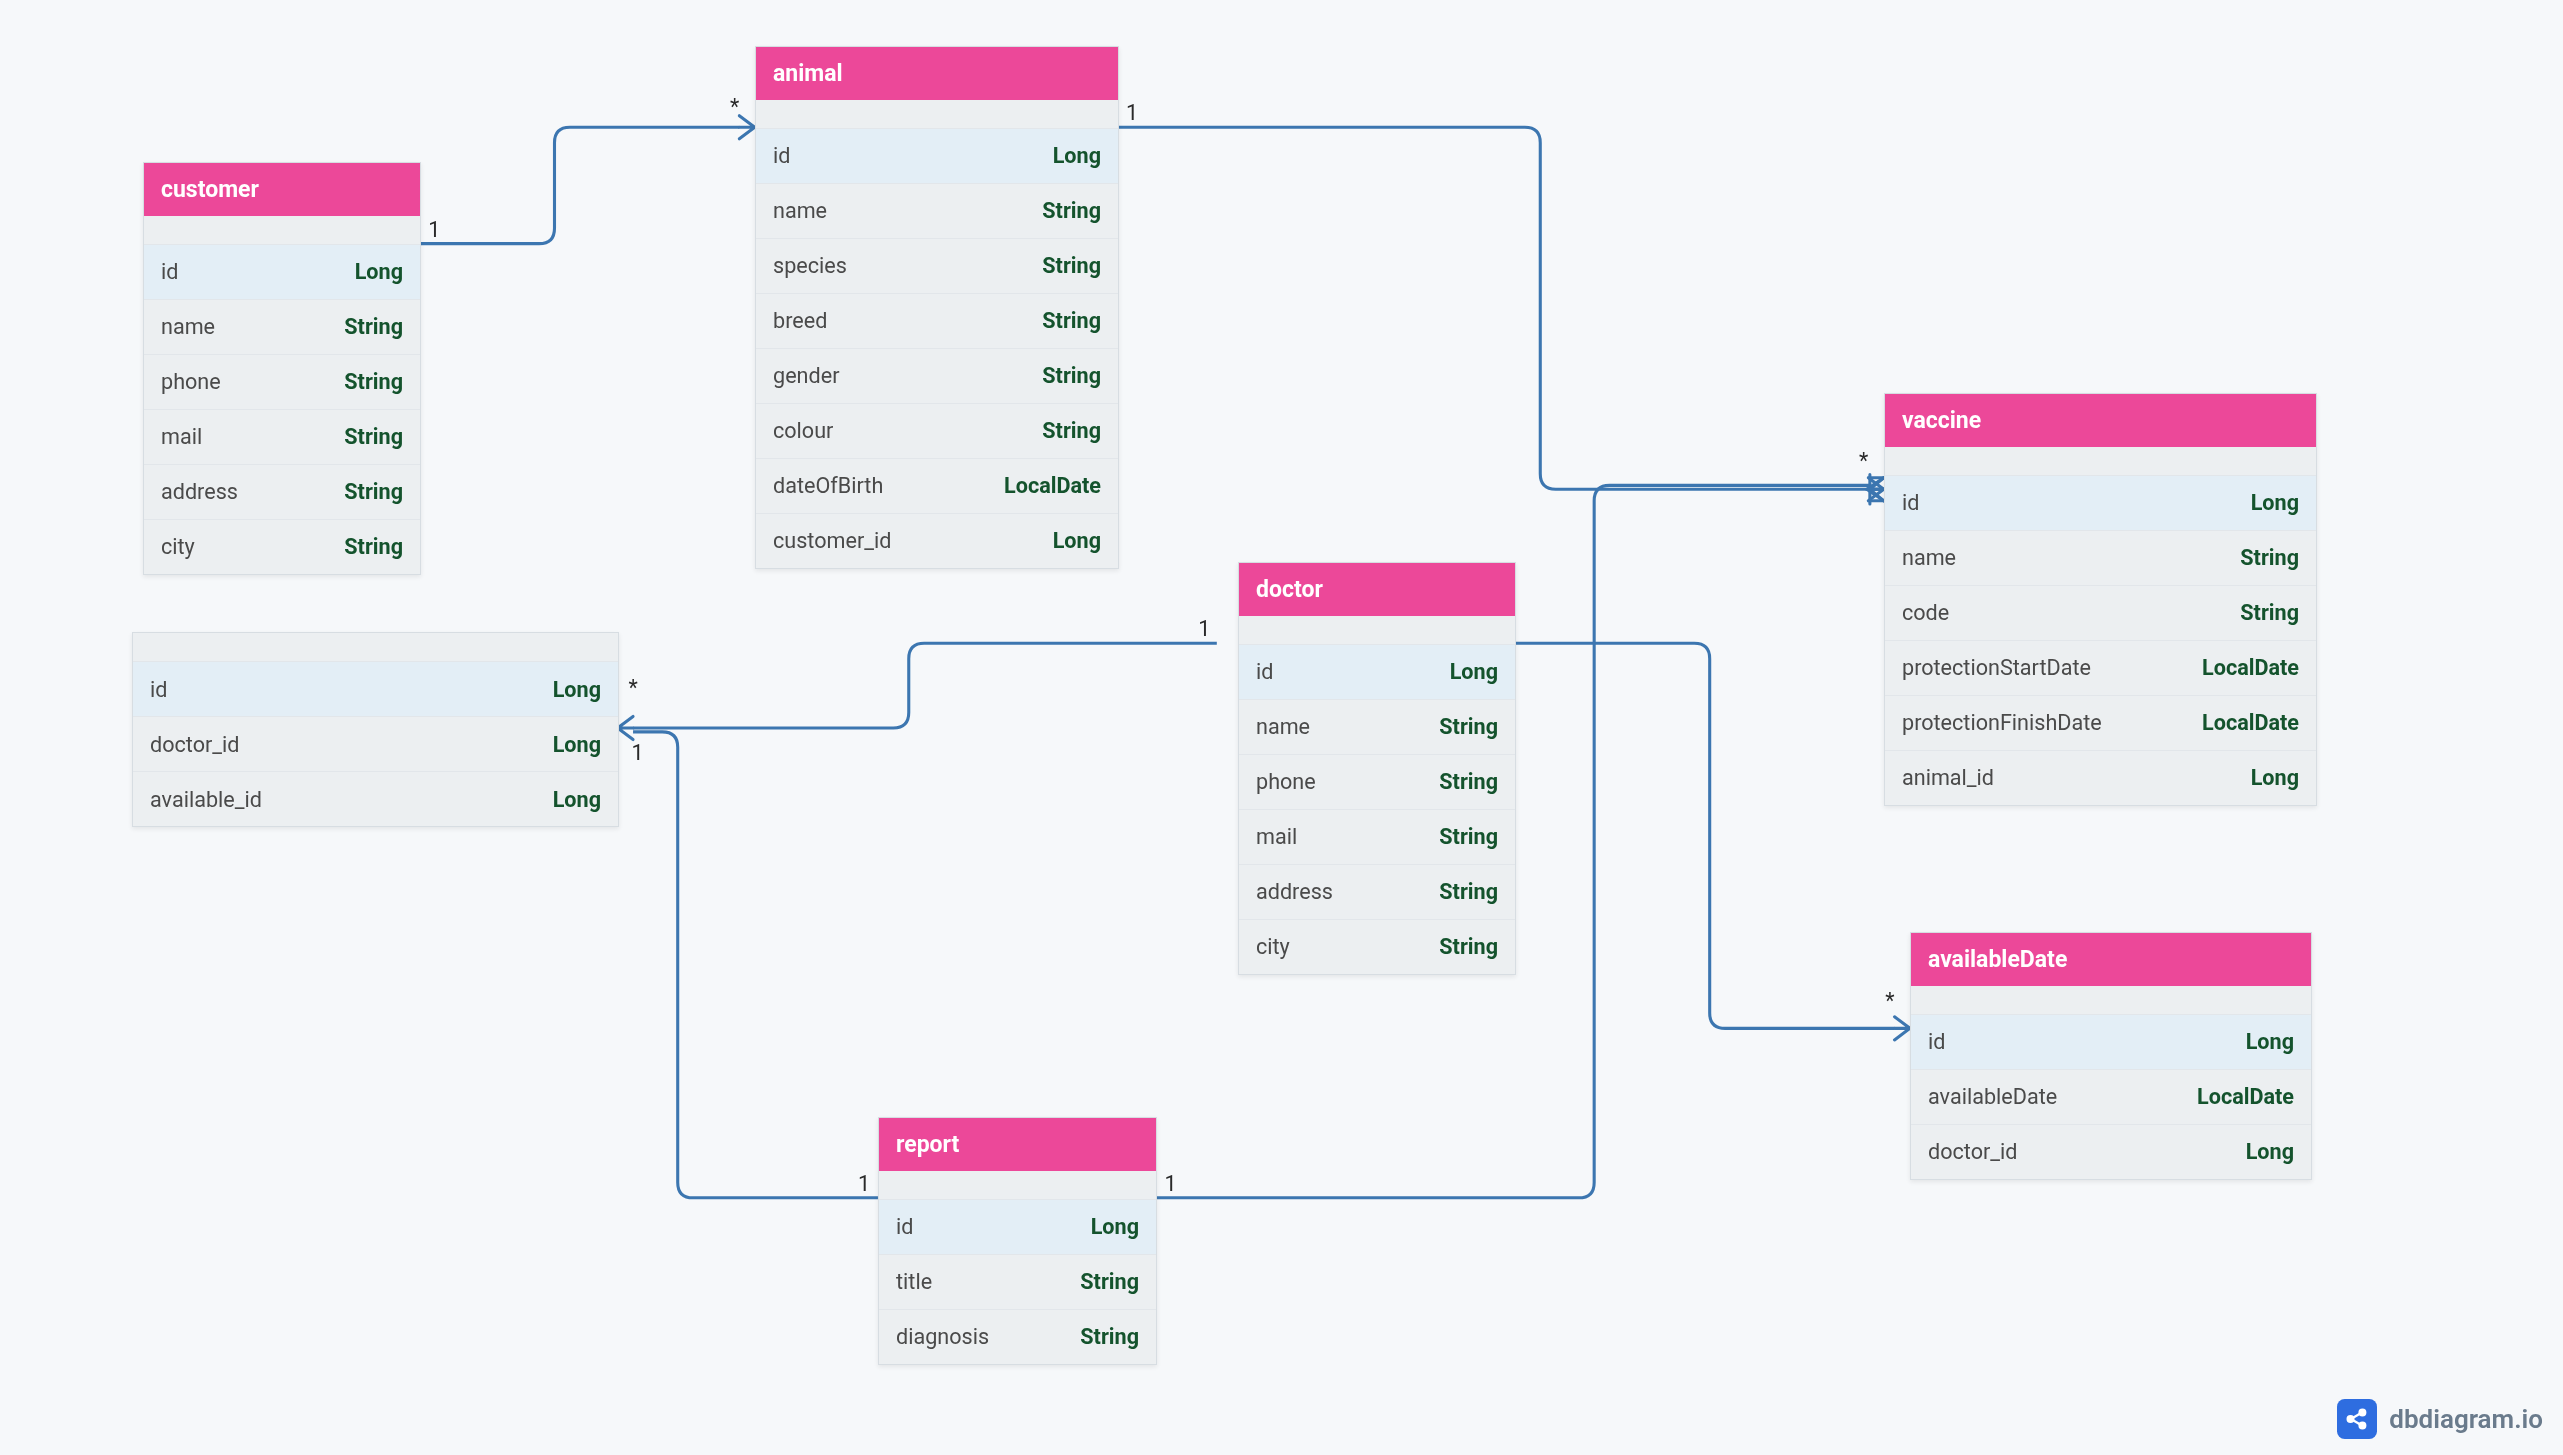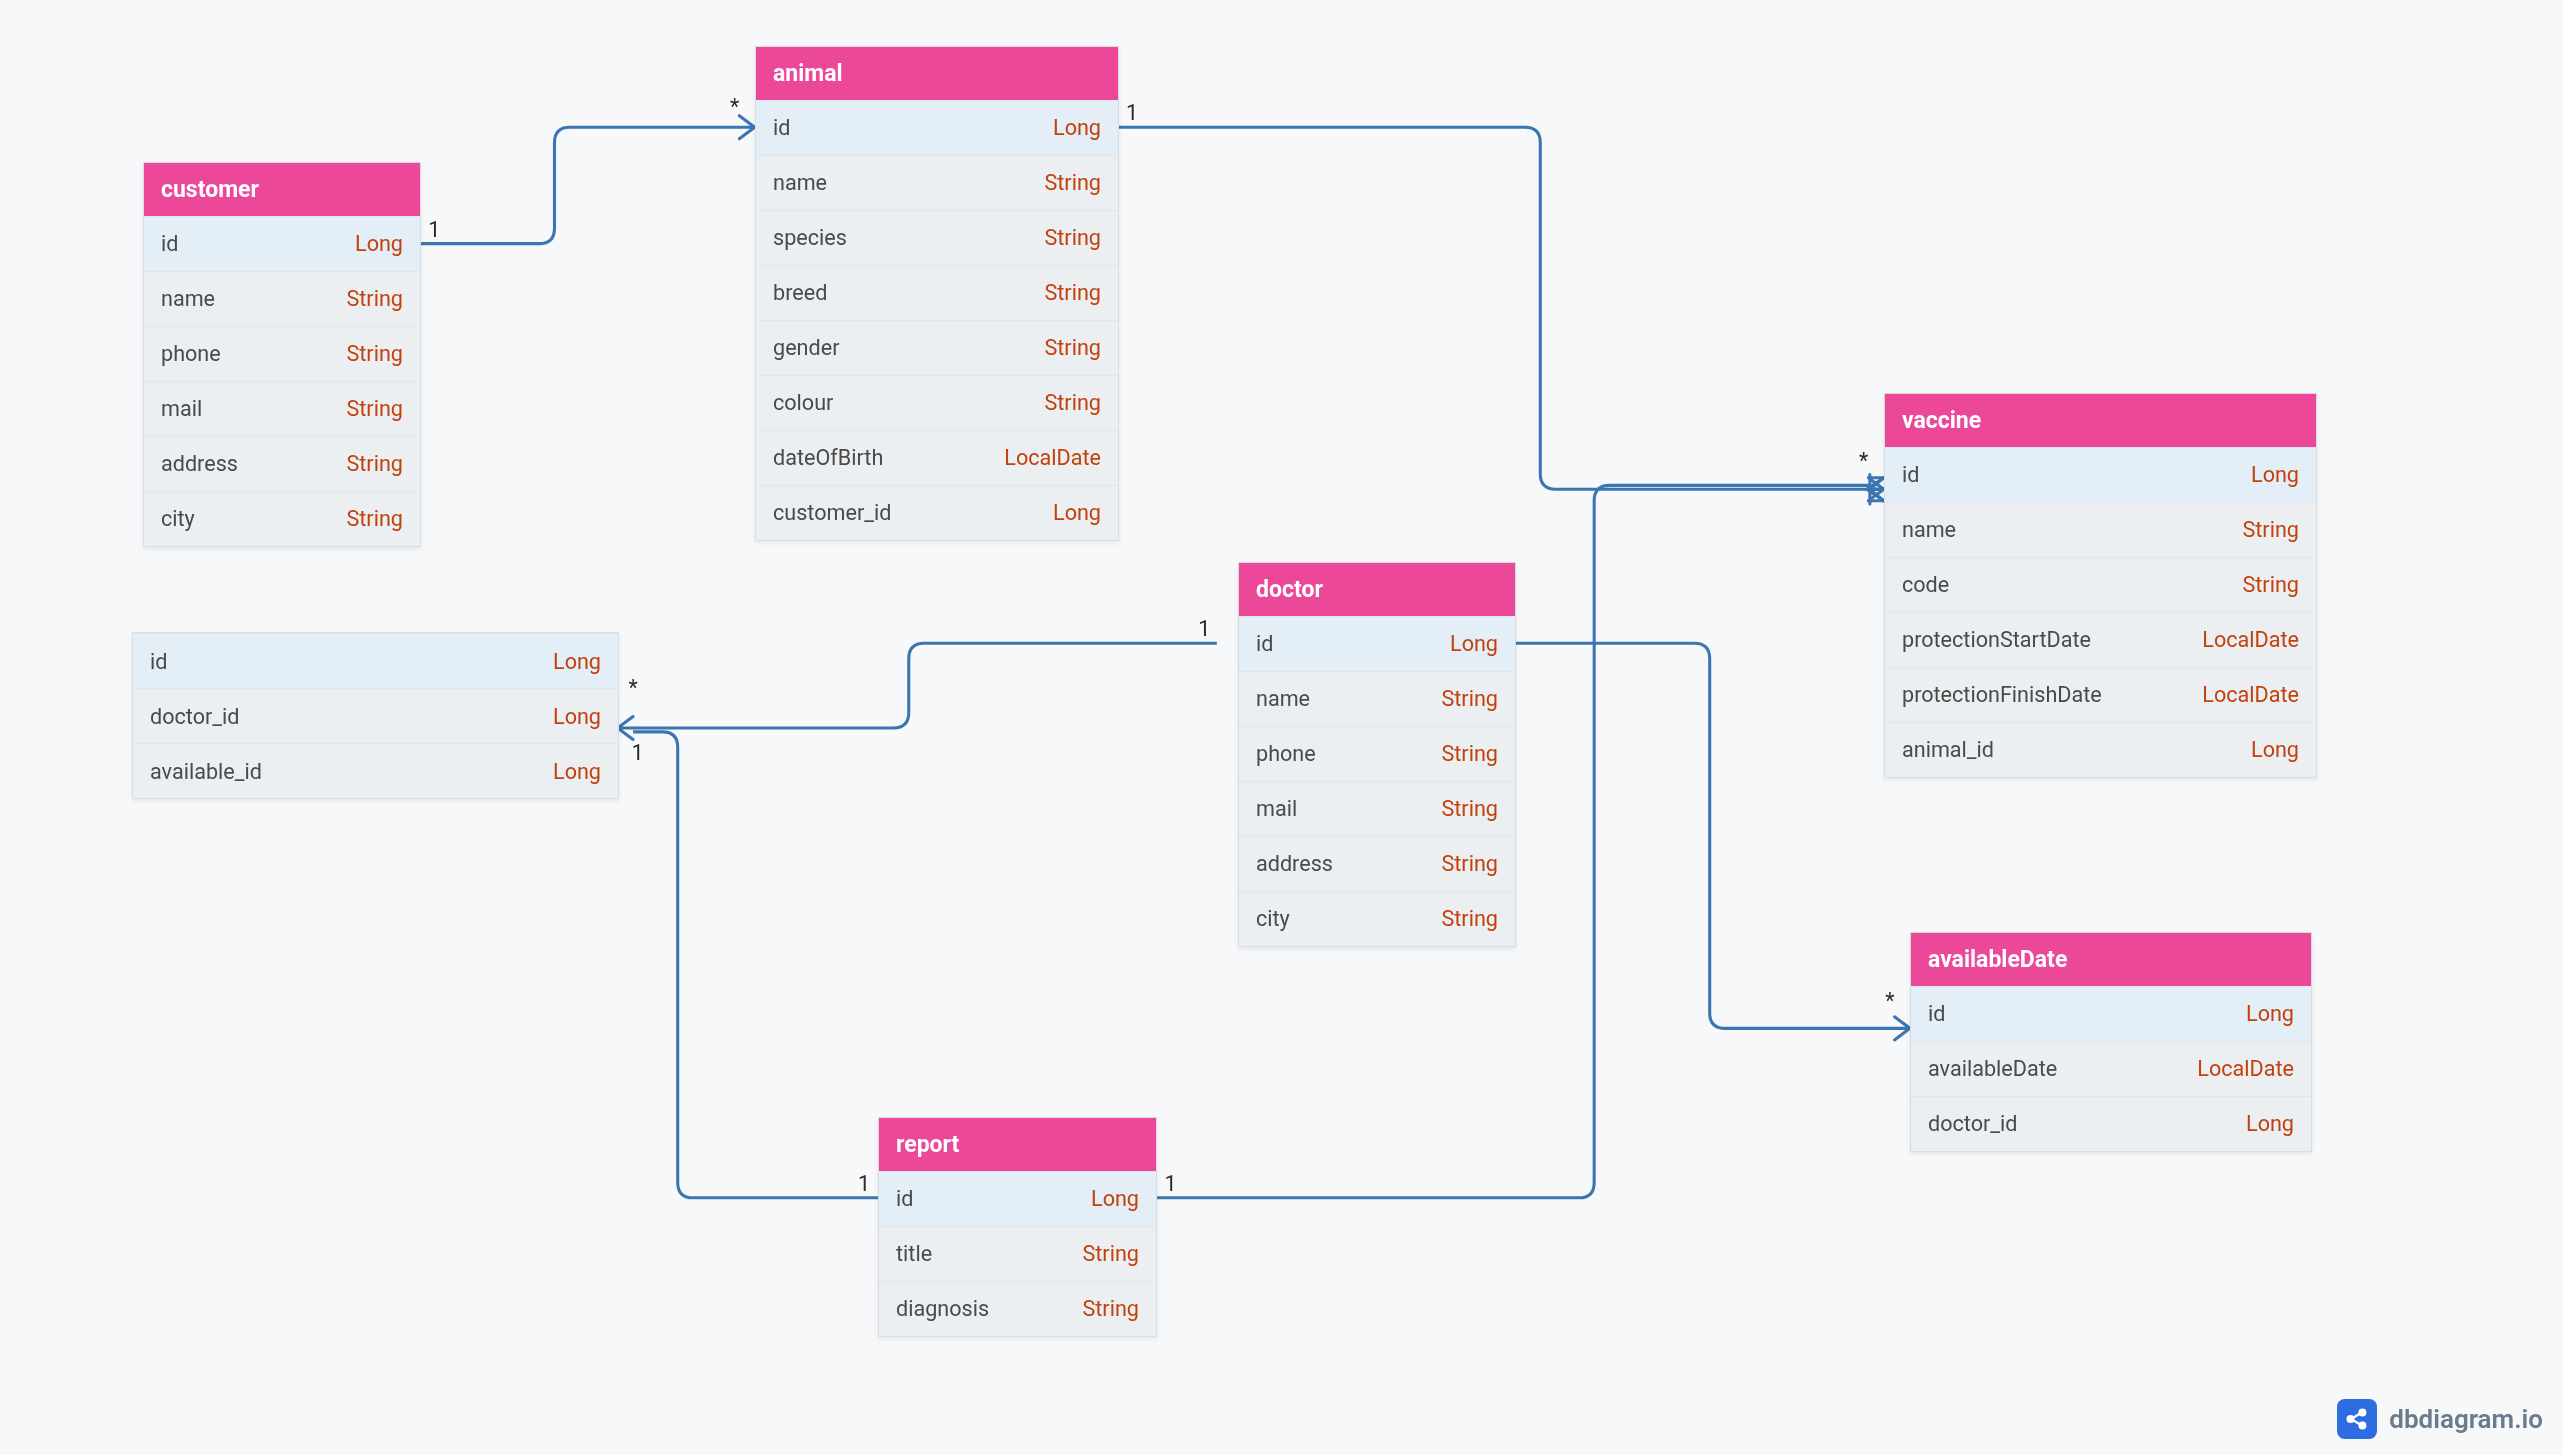--- a/index.html
+++ b/index.html
@@ -60,26 +60,28 @@
     display: flex;
     justify-content: space-between;
     align-items: center;
     padding: 0 17px;
     height: 54px;
     border-top: 0.8px solid #e2e6ea;
     font-size: 21.6px;
   }
   .row.pk {
     background: #e3eef6;
+    margin-top: 28px;
   }
   .col-name {
     color: #4a4a4a;
   }
   .col-type {
-    color: #c2410c;
+    color: #14532d;
+    font-weight: bold;
   }
   .watermark {
     position: absolute;
     right: 20px;
     bottom: 17px;
     display: flex;
     align-items: center;
     gap: 12px;
     color: #6a7b8c;
     font-size: 26px;

